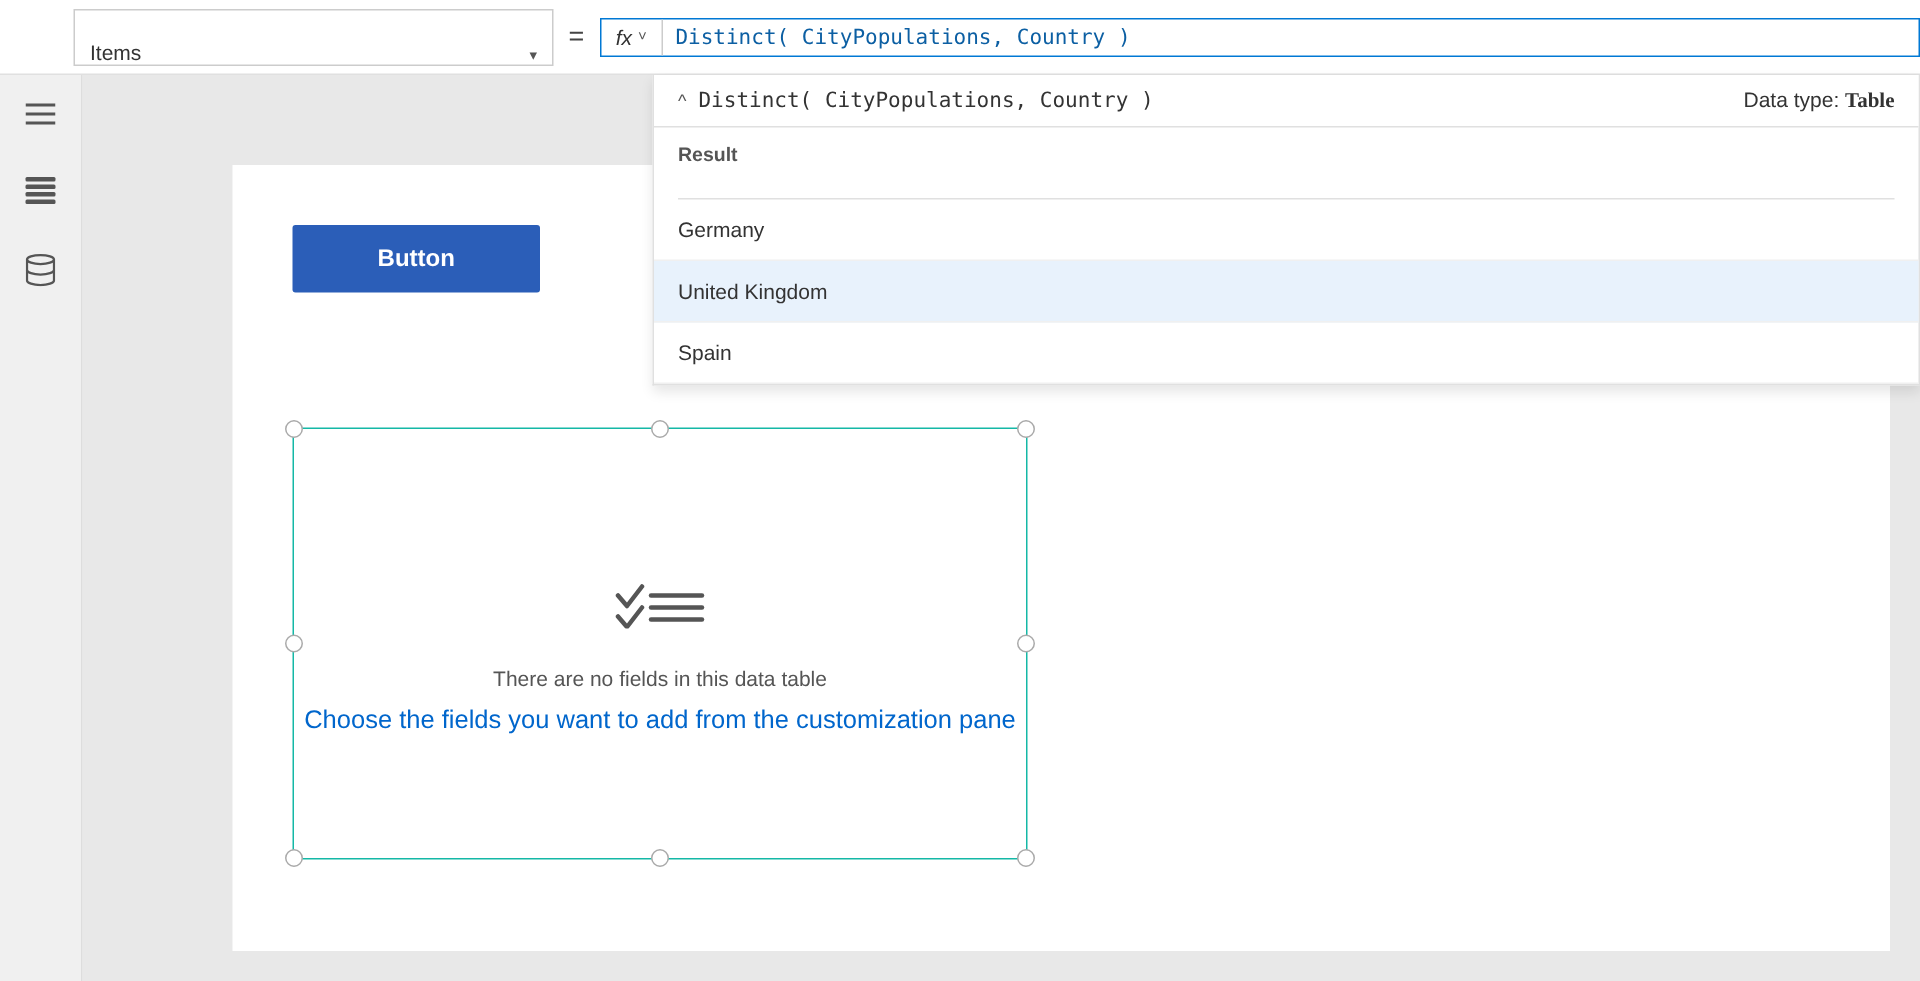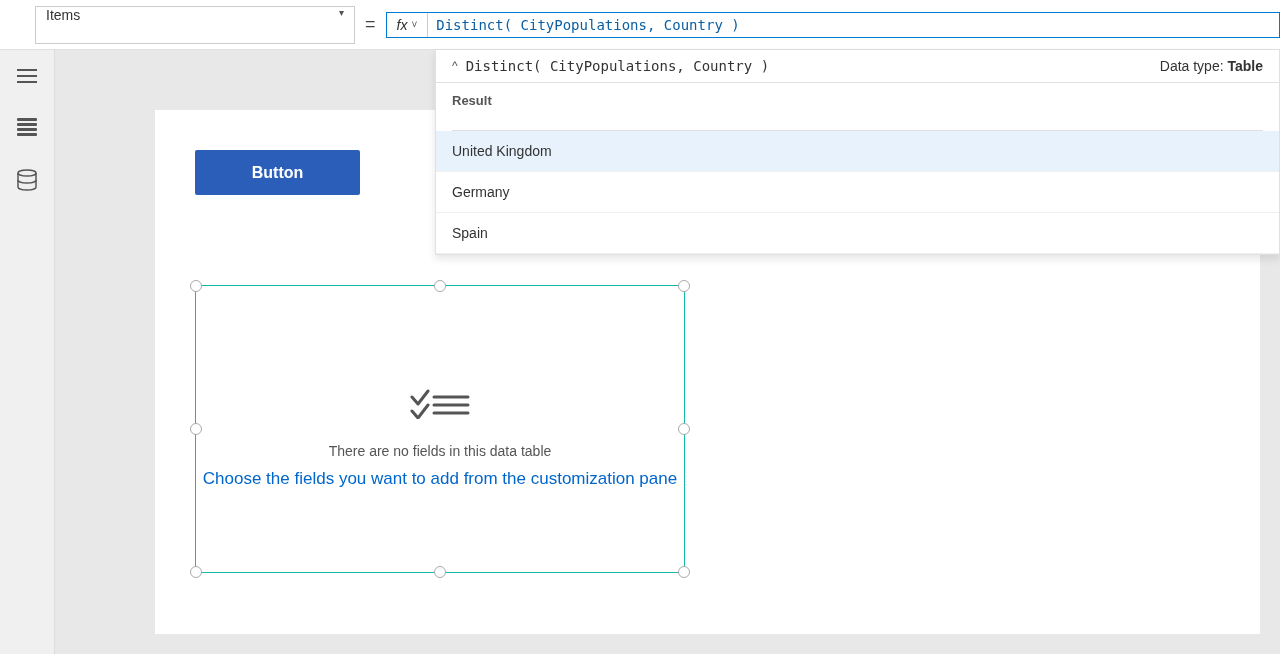--- a/index.html
+++ b/index.html
@@ -20,25 +20,25 @@
       height: 50px;
       background: #fff;
       border-bottom: 1px solid #e0e0e0;
       flex-shrink: 0;
       position: relative;
       z-index: 10;
     }
 
     .items-dropdown {
       display: flex;
-      align-items: flex-start;
+      align-items: flex-end;
       width: 320px;
       height: 38px;
       border: 1px solid #ccc;
-      margin-left: 35px;
+      margin-left: 49px;
       padding: 0 10px;
       background: #fff;
       cursor: pointer;
       font-size: 14px;
       color: #333;
     }
 
     .items-dropdown-label {
       flex: 1;
       font-size: 14px;
@@ -131,20 +131,21 @@
     }
 
     .data-type-label {
       font-size: 14px;
       color: #333;
       margin-left: 20px;
     }
 
     .data-type-value {
       font-weight: 700;
+      font-family: Liberation Serif, serif;
     }
 
     .autocomplete-divider {
       border: none;
       border-top: 1px solid #e0e0e0;
       margin: 0 16px;
     }
 
     .autocomplete-section-header {
       padding: 10px 16px 22px;
@@ -315,25 +316,25 @@
   <div class="autocomplete-dropdown">
     <div class="autocomplete-header">
       <span class="autocomplete-chevron-icon">^</span>
       <span class="autocomplete-formula">Distinct( CityPopulations, Country )</span>
       <span class="data-type-label">
         <span>Data type: </span><span class="data-type-value">Table</span>
       </span>
     </div>
     <div class="autocomplete-section-header">Result</div>
     <hr class="autocomplete-divider">
+    <div class="autocomplete-item">
+      <span>Germany</span>
+    </div>
     <div class="autocomplete-item highlighted">
       <span>United Kingdom</span>
-    </div>
-    <div class="autocomplete-item">
-      <span>Germany</span>
     </div>
     <div class="autocomplete-item">
       <span>Spain</span>
     </div>
   </div>
 </div>
 
 <div class="main-area">
 
   <div class="sidebar">

